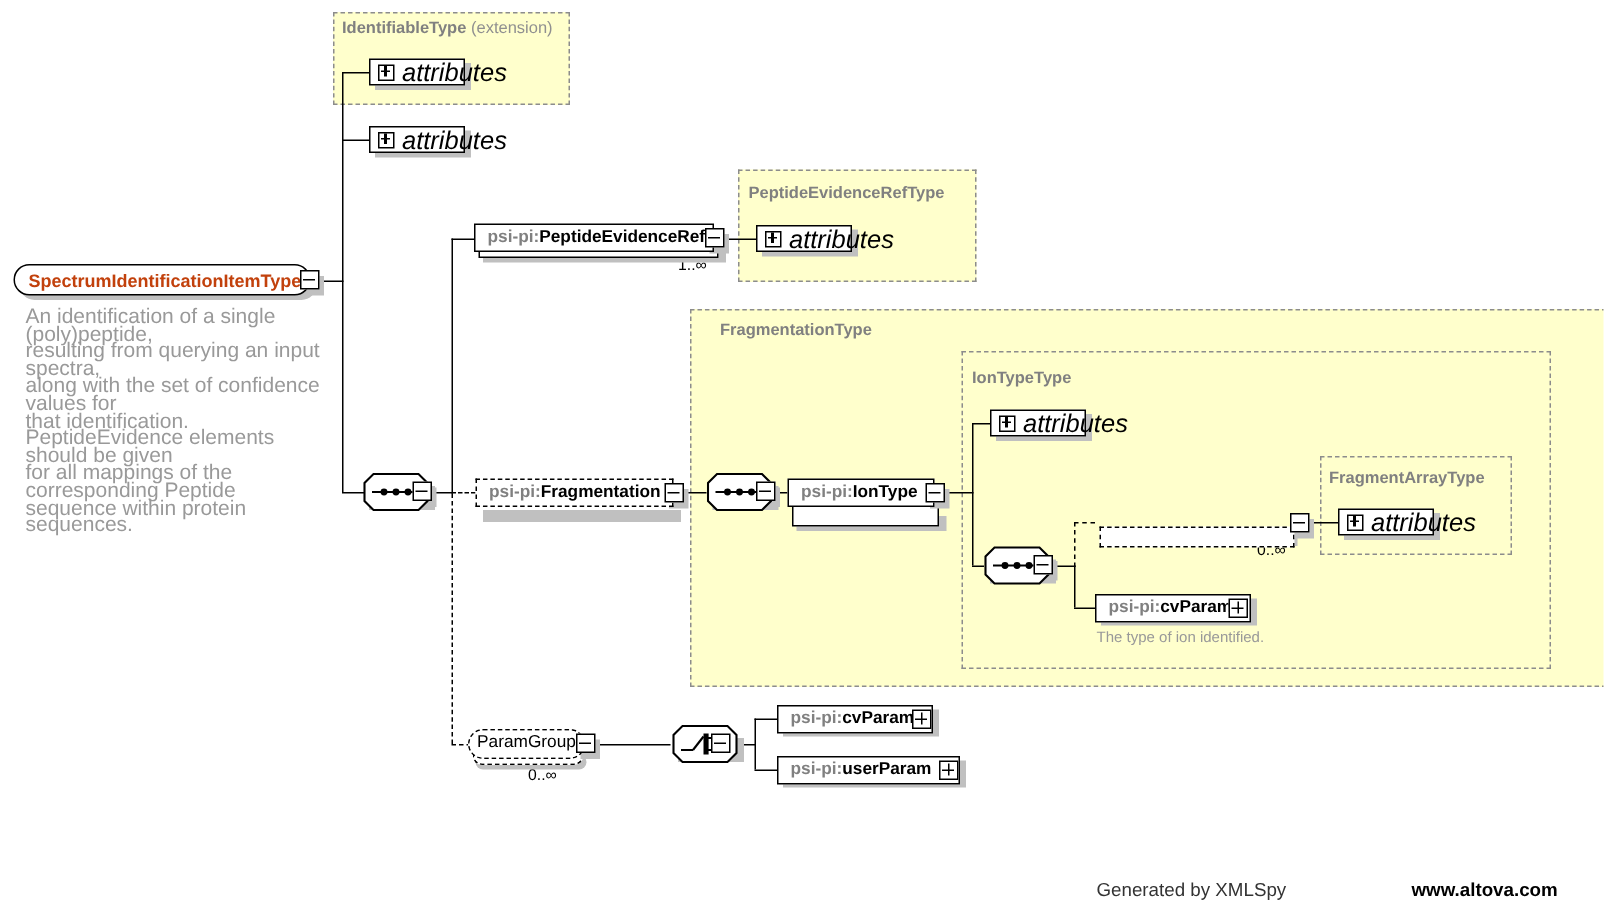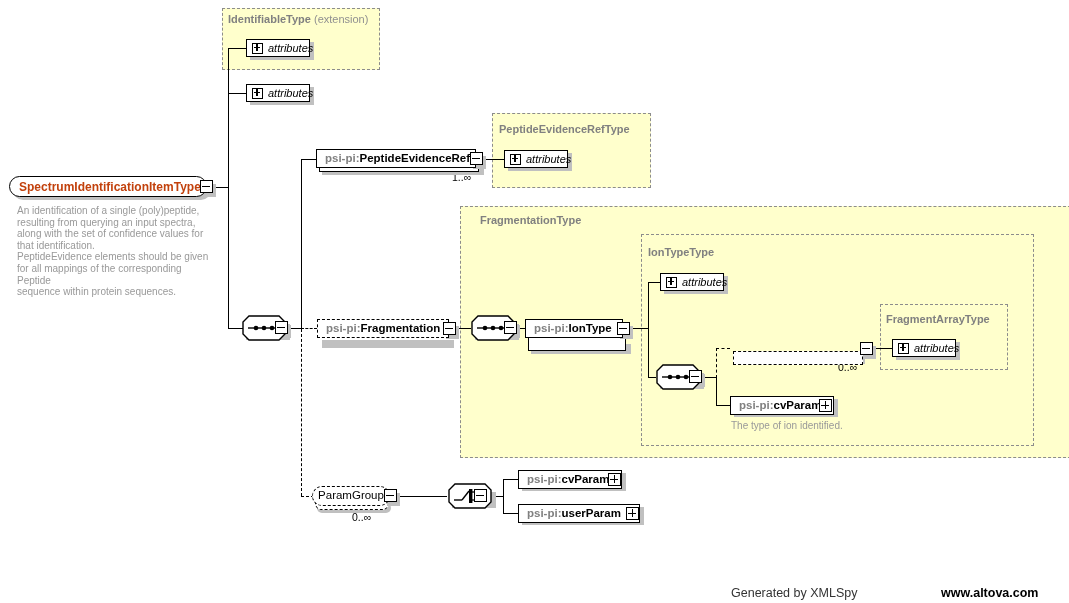--- a/index.html
+++ b/index.html
@@ -75,21 +75,21 @@
     position:absolute;
     background:#ffffff;
     border:1px solid #000000;
     box-sizing:border-box;
     z-index:3;
     display:flex;
     align-items:center;
     white-space:nowrap;
   }
   .attrbox .alabel{
-    font-size:11px;
+    font-size:17px;
     font-style:italic;
     color:#000000;
     padding-left:5px;
     padding-right:7px;
     line-height:1;
   }
 
   
   .pm{
     position:absolute;
@@ -161,21 +161,21 @@
   .comp-shadow{position:absolute;background:#c0c0c0;z-index:1;}
 
   
   .card{
     position:absolute;
     font-size:10.5px;color:#000000;
     white-space:nowrap;letter-spacing:0px;
   }
   .desc{
     position:absolute;
-    font-size:10px;
+    font-size:14px;
     color:#999999;
     line-height:11.6px;
     white-space:pre-line;
   }
   .annot{
     position:absolute;font-size:10px;color:#999999;white-space:nowrap;
   }
   .footer{
     position:absolute;font-size:12.5px;color:#333333;white-space:nowrap;
   }

